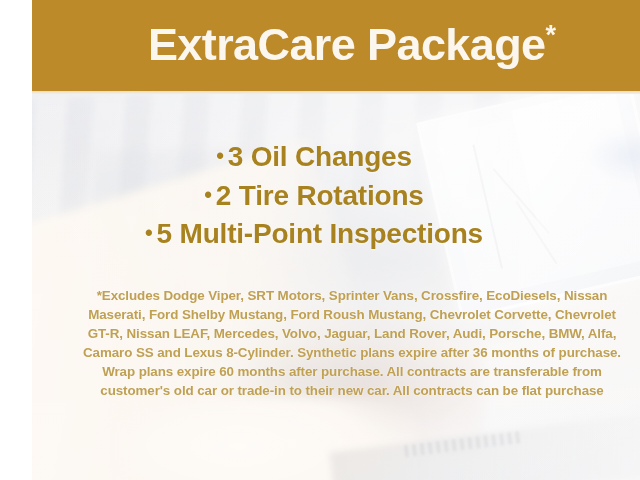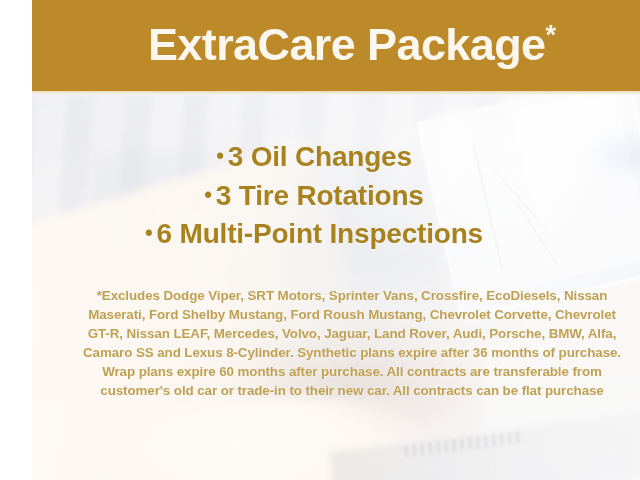--- a/index.html
+++ b/index.html
@@ -283,22 +283,22 @@
     <div class="bg-wash-2"></div>
   </div>
 
   <div class="header-band">
     <h1 class="header-title"><span>ExtraCare Package</span><span class="star">*</span></h1>
   </div>
   <div class="header-underline"></div>
 
   <div class="bullet-block">
     <div class="bullet-line"><span class="dot">•</span><span>3 Oil Changes</span></div>
-    <div class="bullet-line"><span class="dot">•</span><span>3 Tire Rotations</span></div>
-    <div class="bullet-line"><span class="dot">•</span><span>6 Multi-Point Inspections</span></div>
+    <div class="bullet-line"><span class="dot">•</span><span>2 Tire Rotations</span></div>
+    <div class="bullet-line"><span class="dot">•</span><span>5 Multi-Point Inspections</span></div>
   </div>
 
   <div class="disclaimer">
     <div class="disclaimer-line">*Excludes Dodge Viper, SRT Motors, Sprinter Vans, Crossfire, EcoDiesels, Nissan</div>
     <div class="disclaimer-line">Maserati, Ford Shelby Mustang, Ford Roush Mustang, Chevrolet Corvette, Chevrolet</div>
     <div class="disclaimer-line">GT-R, Nissan LEAF, Mercedes, Volvo, Jaguar, Land Rover, Audi, Porsche, BMW, Alfa,</div>
     <div class="disclaimer-line">Camaro SS and Lexus 8-Cylinder. Synthetic plans expire after 36 months of purchase.</div>
     <div class="disclaimer-line">Wrap plans expire 60 months after purchase. All contracts are transferable from</div>
     <div class="disclaimer-line">customer's old car or trade-in to their new car. All contracts can be flat purchase</div>
   </div>

